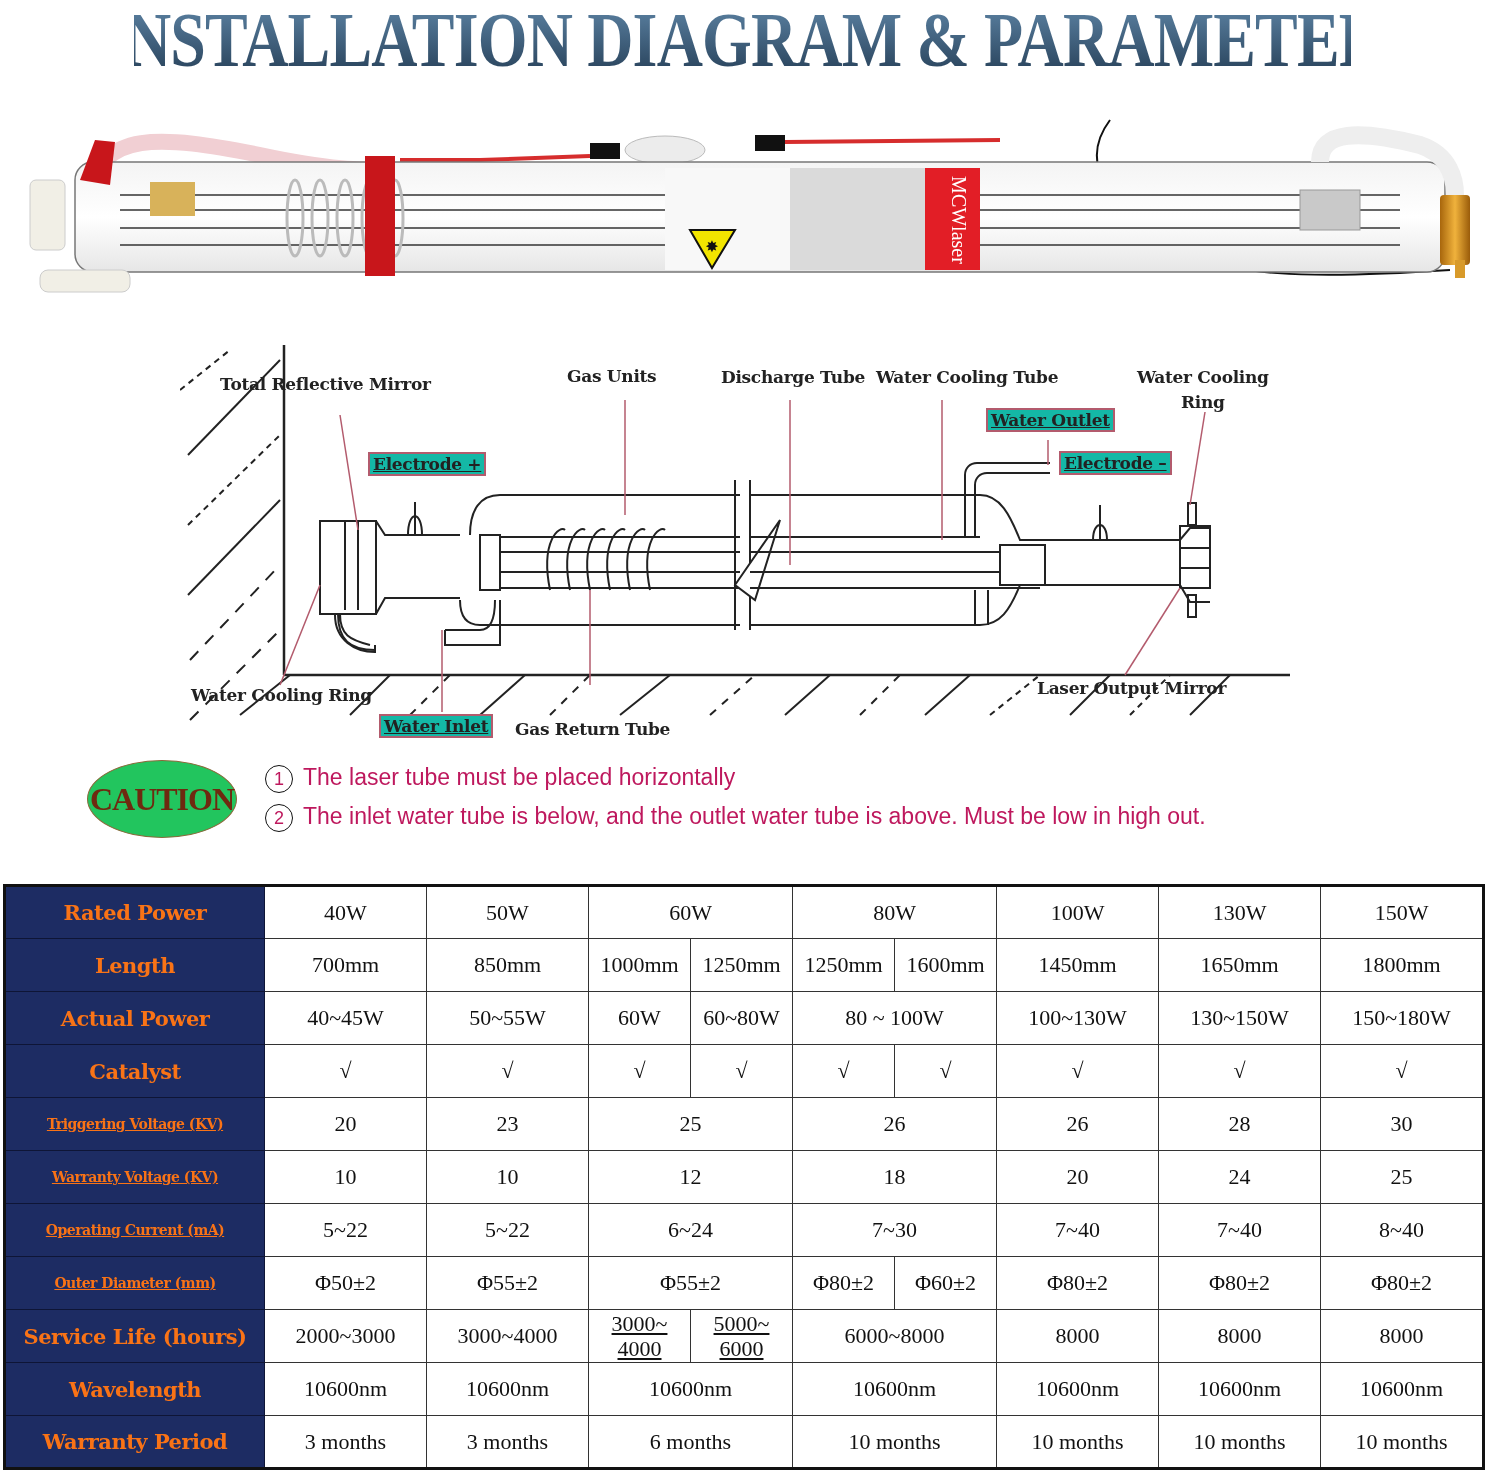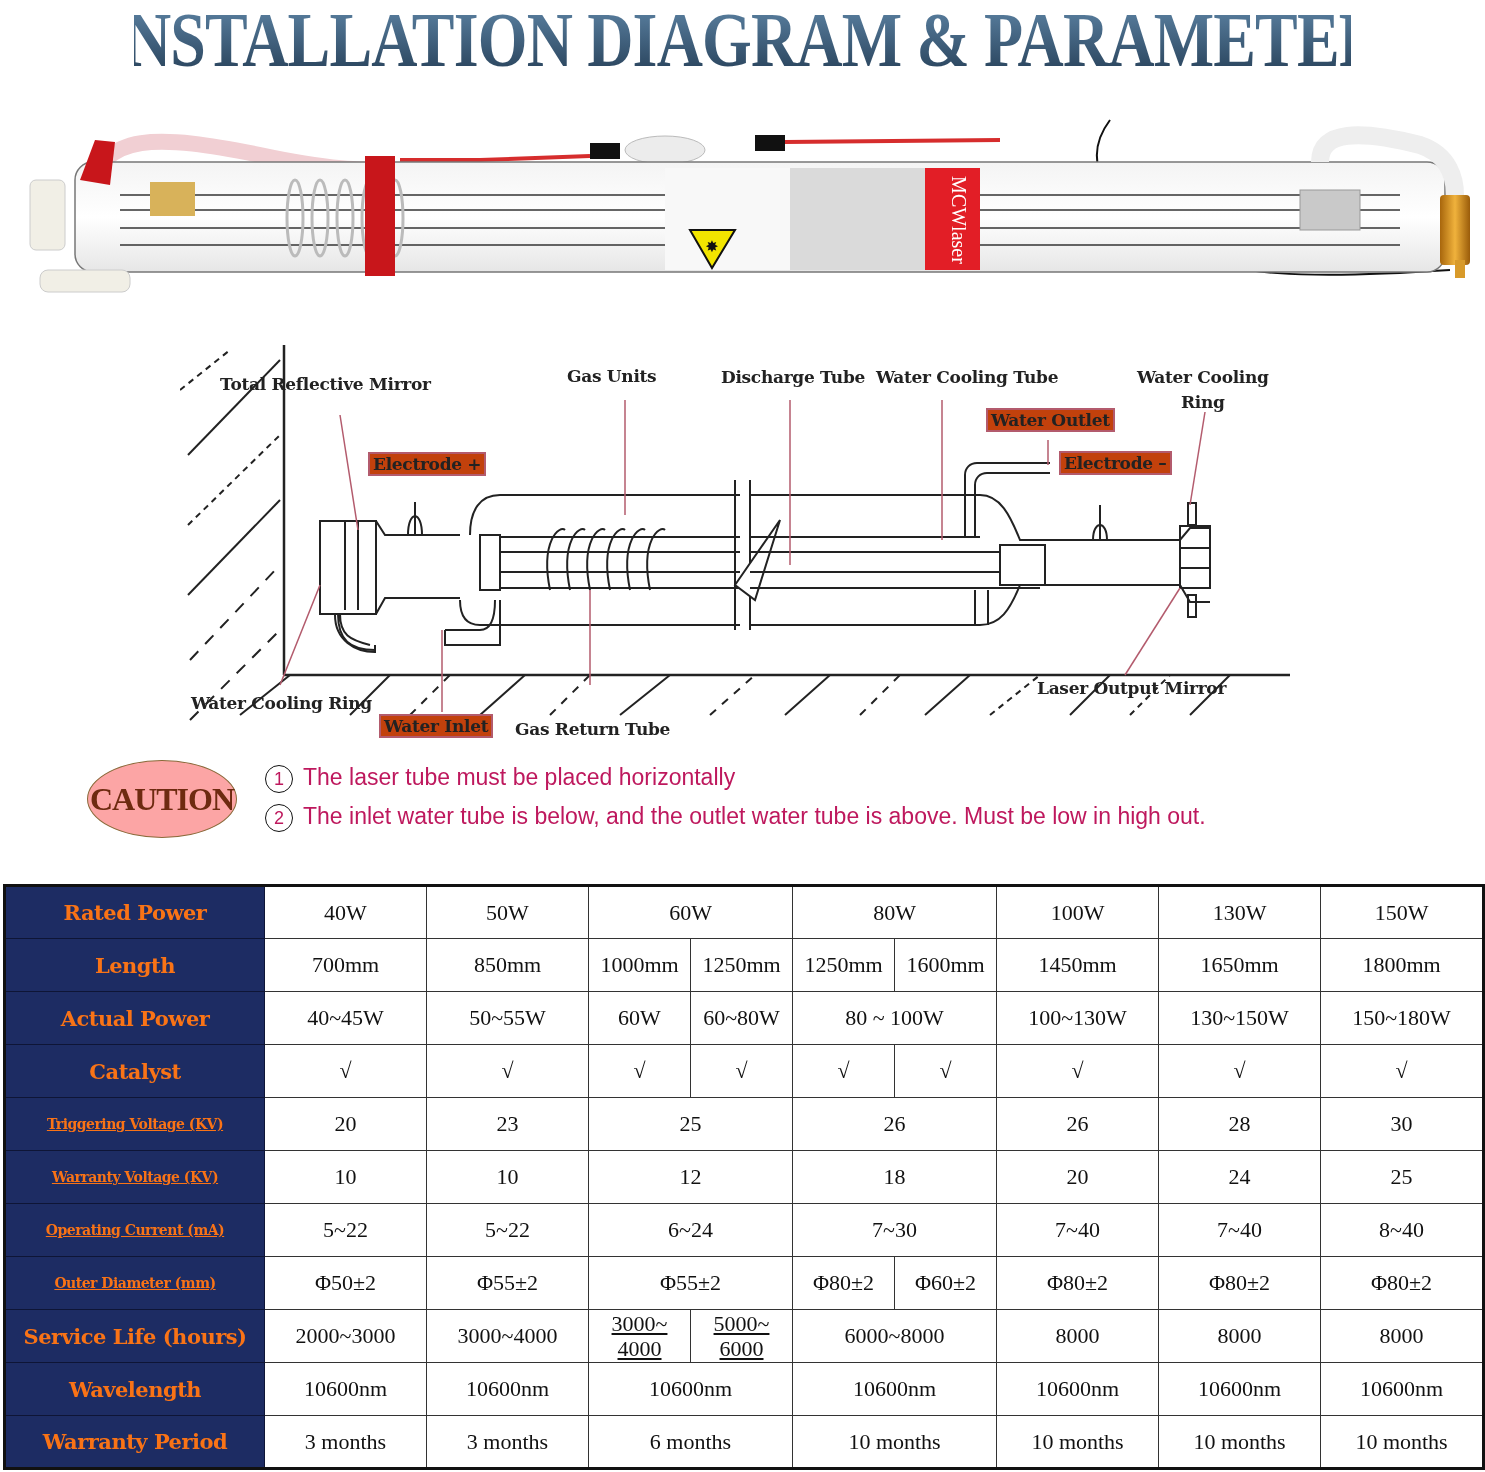--- a/index.html
+++ b/index.html
@@ -4,22 +4,22 @@
 <style>
   html,body{margin:0;padding:0;background:#fff;}
   body{width:1485px;height:1472px;position:relative;overflow:hidden;font-family:"DejaVu Serif",serif;}
   .title{position:absolute;left:0;top:0;width:1485px;height:80px;display:flex;align-items:center;justify-content:center;
     font-family:"Liberation Serif",serif;font-weight:bold;font-size:78px;letter-spacing:-1px;line-height:1;
     color:#2f4d68;transform:scaleX(0.82);transform-origin:center;white-space:nowrap;
     background:linear-gradient(#5f86a7,#243d55);-webkit-background-clip:text;background-clip:text;-webkit-text-fill-color:transparent;}
   .photo{position:absolute;left:0;top:100px;width:1485px;height:220px;}
   .diagram{position:absolute;left:180px;top:340px;width:1120px;height:410px;}
   .lbl{position:absolute;font-family:"DejaVu Serif",serif;font-weight:bold;font-size:17px;color:#222;white-space:nowrap;letter-spacing:-0.3px;}
-  .boxed{border:2px solid #b35b6d;padding:0 3px;background:#c2410c;}
-  .caution{position:absolute;left:87px;top:760px;width:148px;height:76px;border-radius:50%;background:#fca5a5;border:1px solid #8a6a3a;
+  .boxed{border:2px solid #b35b6d;padding:0 3px;background:#14b8a6;text-decoration:underline;}
+  .caution{position:absolute;left:87px;top:760px;width:148px;height:76px;border-radius:50%;background:#22c55e;border:1px solid #8a6a3a;
     display:flex;align-items:center;justify-content:center;font-family:"Liberation Serif",serif;font-weight:bold;font-size:32px;color:#6e2a10;letter-spacing:-1px;}
   .note{position:absolute;left:265px;font-family:Liberation Sans, sans-serif;font-size:23px;color:#be185d;white-space:nowrap;}
   .note .num{display:inline-block;width:26px;height:26px;border:1.5px solid #111;border-radius:50%;text-align:center;line-height:26px;font-size:18px;margin-right:10px;vertical-align:middle;}
   table.spec{position:absolute;left:3px;top:884px;width:1479px;height:586px;border-collapse:collapse;table-layout:fixed;border:3px solid #111;}
   table.spec td{border:1.5px solid #333;text-align:center;vertical-align:middle;font-family:"Liberation Serif",serif;font-size:22px;color:#111;padding:0;}
   table.spec td.h{background:#1d2c63;color:#f97316;font-family:"DejaVu Serif",serif;font-weight:bold;font-size:21px;border-color:#0e1536;letter-spacing:-0.5px;}
   table.spec td.h.sm{font-size:14px;text-decoration:underline;}
   table.spec tr{height:53px;}
   .two{line-height:25px;font-size:22px;text-decoration:underline;}
 </style>
@@ -176,21 +176,21 @@
   </svg>
   <div class="lbl" style="left:40px;top:34px;">Total Reflective Mirror</div>
   <div class="lbl" style="left:387px;top:26px;">Gas Units</div>
   <div class="lbl" style="left:541px;top:27px;">Discharge Tube</div>
   <div class="lbl" style="left:696px;top:27px;">Water Cooling Tube</div>
   <div class="lbl" style="left:957px;top:27px;">Water Cooling</div>
   <div class="lbl" style="left:1001px;top:52px;">Ring</div>
   <div class="lbl boxed" style="left:806px;top:68px;">Water Outlet</div>
   <div class="lbl boxed" style="left:188px;top:112px;">Electrode +</div>
   <div class="lbl boxed" style="left:879px;top:111px;">Electrode –</div>
-  <div class="lbl" style="left:11px;top:345px;margin-top:8px;">Water Cooling Ring</div>
+  <div class="lbl" style="left:11px;top:345px;">Water Cooling Ring</div>
   <div class="lbl boxed" style="left:199px;top:374px;">Water Inlet</div>
   <div class="lbl" style="left:335px;top:379px;">Gas Return Tube</div>
   <div class="lbl" style="left:857px;top:338px;">Laser Output Mirror</div>
 </div>
 
 <div class="caution">CAUTION</div>
 <div class="note" style="top:764px;">
   <span class="num">1</span><span>The laser tube must be placed horizontally</span>
 </div>
 <div class="note" style="top:803px;">

